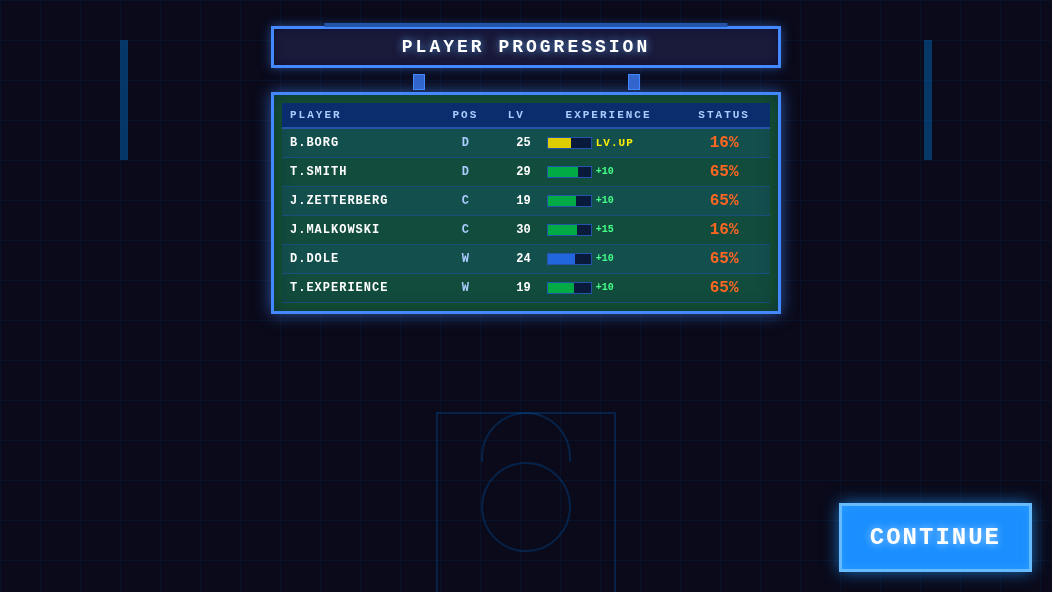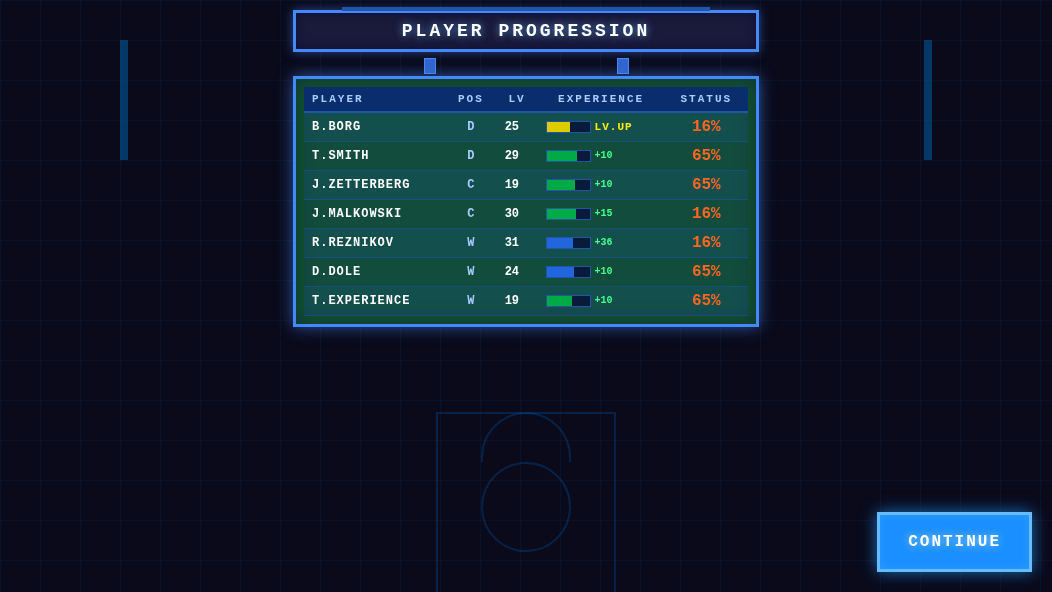--- a/index.html
+++ b/index.html
@@ -45,24 +45,24 @@
       right: 120px;
       top: 40px;
       width: 8px;
       height: 120px;
       background: rgba(0,100,180,0.5);
     }
 
     
     .main-panel {
       position: absolute;
-      top: 10px;
+      top: 26px;
       left: 50%;
       transform: translateX(-50%);
-      width: 466px;
+      width: 510px;
     }
 
     
     .title-bar {
       background: #1a1a3a;
       border: 3px solid #4488ff;
       text-align: center;
       padding: 8px 20px;
       margin-bottom: 4px;
       position: relative;
@@ -160,21 +160,21 @@
 
     .td-pos {
       color: #aaccff;
       font-size: 12px;
       text-align: center;
     }
 
     .td-lv {
       color: #ffffff;
       font-size: 12px;
-      text-align: left;
+      text-align: right;
     }
 
     .td-exp {
       text-align: center;
     }
 
     .td-status {
       text-align: center;
     }
 
@@ -218,21 +218,21 @@
 
     
     .continue-btn {
       position: absolute;
       bottom: 20px;
       right: 20px;
       background: #1a8fff;
       border: 3px solid #66bbff;
       color: #ffffff;
       font-family: 'Courier New', monospace;
-      font-size: 16px;
+      font-size: 24px;
       font-weight: bold;
       letter-spacing: 2px;
       padding: 18px 28px;
       cursor: pointer;
       box-shadow: 0 0 15px rgba(30,150,255,0.7), inset 0 0 10px rgba(100,200,255,0.2);
       text-shadow: 0 0 8px rgba(255,255,255,0.6);
     }
 
     
     .court-bottom {
@@ -382,36 +382,20 @@
             <div class="xp-bar-inner xp-bar-green" style="width:68%"></div>
           </div>
           <span class="xp-label xp-green">+15</span>
         </div>
       </td>
       <td class="td-status">
         <span class="status-orange">16%</span>
       </td>
     </tr>
             <tr class="player-row">
-      <td class="td-name">R.REZNIKOV</td>
-      <td class="td-pos">W</td>
-      <td class="td-lv">31</td>
-      <td class="td-exp">
-        <div class="xp-container">
-          <div class="xp-bar-outer">
-            <div class="xp-bar-inner xp-bar-blue" style="width:62%"></div>
-          </div>
-          <span class="xp-label xp-green">+36</span>
-        </div>
-      </td>
-      <td class="td-status">
-        <span class="status-orange">16%</span>
-      </td>
-    </tr>
-            <tr class="player-row">
       <td class="td-name">D.DOLE</td>
       <td class="td-pos">W</td>
       <td class="td-lv">24</td>
       <td class="td-exp">
         <div class="xp-container">
           <div class="xp-bar-outer">
             <div class="xp-bar-inner xp-bar-blue" style="width:63%"></div>
           </div>
           <span class="xp-label xp-green">+10</span>
         </div>

